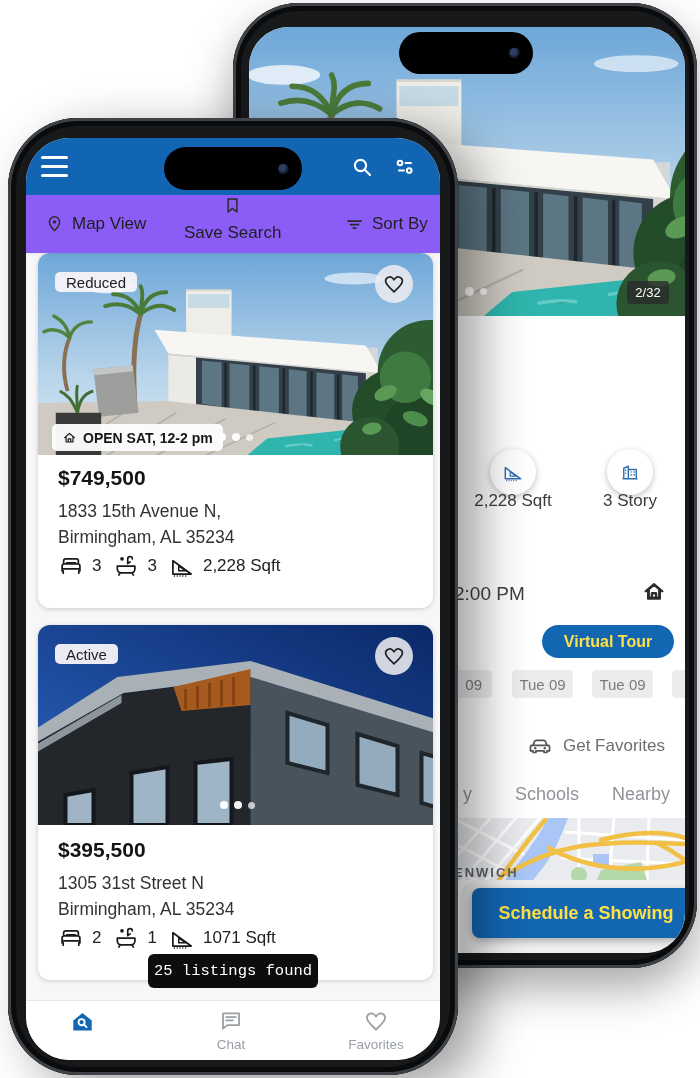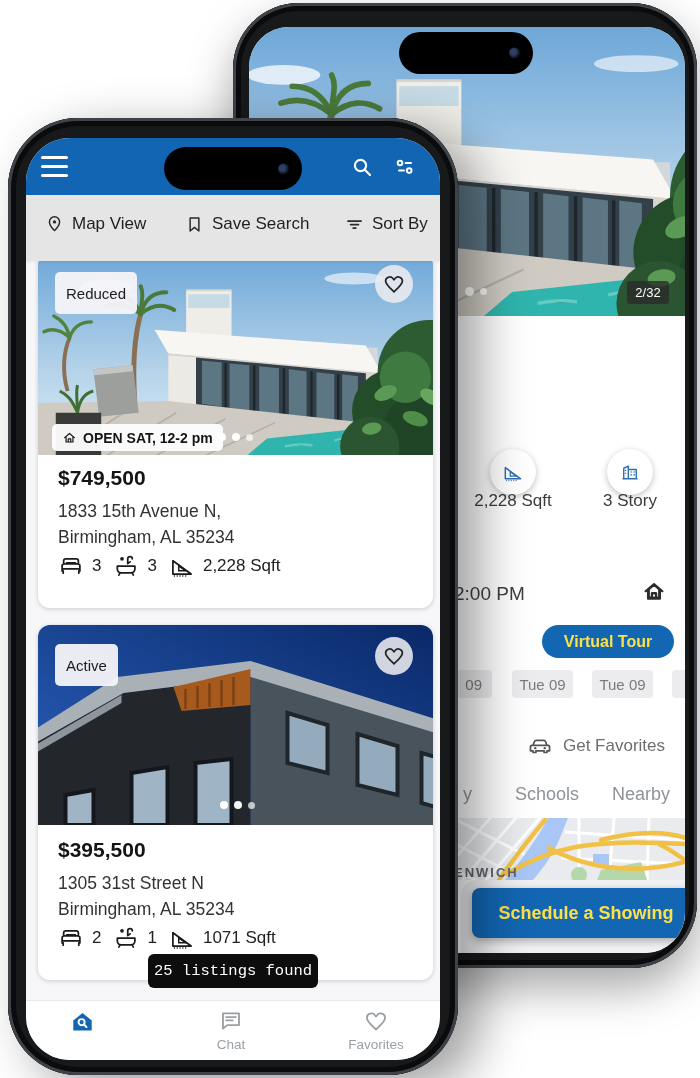--- a/index.html
+++ b/index.html
@@ -37,28 +37,28 @@
   .bp-map { position:absolute; left:0; top:791px; width:436px; height:62px; }
   .bp-map svg { width:100%; height:100%; display:block; }
   .bp-sheet { position:absolute; left:212px; top:853px; width:224px; height:73px; background:#f1f1f4; border-top-left-radius:16px; }
   .bp-schedule { position:absolute; left:223px; top:861px; width:228px; height:50px; border-radius:8px; font-size:18px; box-shadow:0 3px 8px rgba(0,0,0,.3); }
 
   
   .fp-header { position:absolute; left:0; top:0; width:414px; height:57px; background:#1165b2; z-index:30; }
   .fp-burger { position:absolute; left:15px; top:18px; width:27px; height:21px; display:flex; flex-direction:column; justify-content:space-between; cursor:pointer; }
   .fp-burger i { display:block; height:3px; background:#fff; border-radius:2px; }
   .hdr-ic { position:absolute; top:17px; width:24px; height:24px; color:#fff; cursor:pointer; }
-  .fp-toolbar { position:absolute; left:0; top:57px; width:414px; height:66px; background:#e5e5e5; box-shadow:0 1px 3px rgba(0,0,0,.08); z-index:20; }
+  .fp-toolbar { position:absolute; left:0; top:57px; width:414px; height:58px; background:#8b5cf6; box-shadow:0 1px 3px rgba(0,0,0,.08); z-index:20; }
   .tb-item { position:absolute; top:0; height:58px; display:flex; align-items:center; gap:7px; color:#1f1f1f; font-size:17px; cursor:pointer; }
   .tb-item .ic { display:flex; color:#2a2a2a; }
 
   .card { position:absolute; left:12px; width:395px; height:355px; background:#fff; border-radius:12px; box-shadow:0 1px 5px rgba(0,0,0,.18); }
   .card-img { position:absolute; left:0; top:0; width:395px; border-top-left-radius:12px; border-top-right-radius:12px; overflow:hidden; }
   .card-img svg { width:100%; height:100%; display:block; }
-  .badge { position:absolute; left:17px; top:19px; height:42px; padding:0 11px; background:rgba(245,244,248,.95); border-radius:5px; font-size:15px; color:#1d1d1f; display:flex; align-items:center; font-weight:500; }
+  .badge { position:absolute; left:17px; top:19px; height:20px; padding:0 11px; background:rgba(245,244,248,.95); border-radius:5px; font-size:15px; color:#1d1d1f; display:flex; align-items:center; font-weight:500; }
   .heart-btn { position:absolute; left:337px; top:12px; width:38px; height:38px; border-radius:50%; background:rgba(236,236,240,.88); display:flex; align-items:center; justify-content:center; color:#222; cursor:pointer; }
   .open-pill { position:absolute; left:14px; top:171px; height:27px; padding:0 10px; background:rgba(253,253,253,.96); border-radius:5px; display:flex; align-items:center; gap:6px; font-size:14px; font-weight:bold; color:#161616; }
   .img-dots { position:absolute; display:flex; gap:6px; align-items:center; }
   .img-dots i { width:8px; height:8px; border-radius:50%; background:#fff; display:block; }
   .img-dots i.d2 { opacity:.95; }
   .img-dots i.d3 { width:7px; height:7px; opacity:.7; }
   .price { position:absolute; left:20px; top:213px; font-size:21px; font-weight:bold; color:#141414; }
   .addr { position:absolute; left:20px; top:245px; font-size:17.5px; color:#333; line-height:26px; }
   .stats { position:absolute; left:20px; top:300px; display:flex; align-items:center; gap:12px; color:#1c1c1c; }
   .stats .grp { display:flex; align-items:center; gap:8px; }
@@ -365,21 +365,21 @@
 
       <div class="fp-toolbar">
         <div class="tb-item" style="left:18px;">
           <span class="ic">
               <svg width="21" height="21" viewBox="0 0 24 24">
                 <use href="#ic-pin"></use>
               </svg>
             </span>
           <span>Map View</span>
         </div>
-        <div class="tb-item" style="left:158px;">
+        <div class="tb-item" style="left:158px;flex-direction:column;">
           <span class="ic">
               <svg width="21" height="21" viewBox="0 0 24 24">
                 <use href="#ic-bookmark"></use>
               </svg>
             </span>
           <span>Save Search</span>
         </div>
         <div class="tb-item" style="left:318px;">
           <span class="ic">
               <svg width="21" height="21" viewBox="0 0 24 24">

